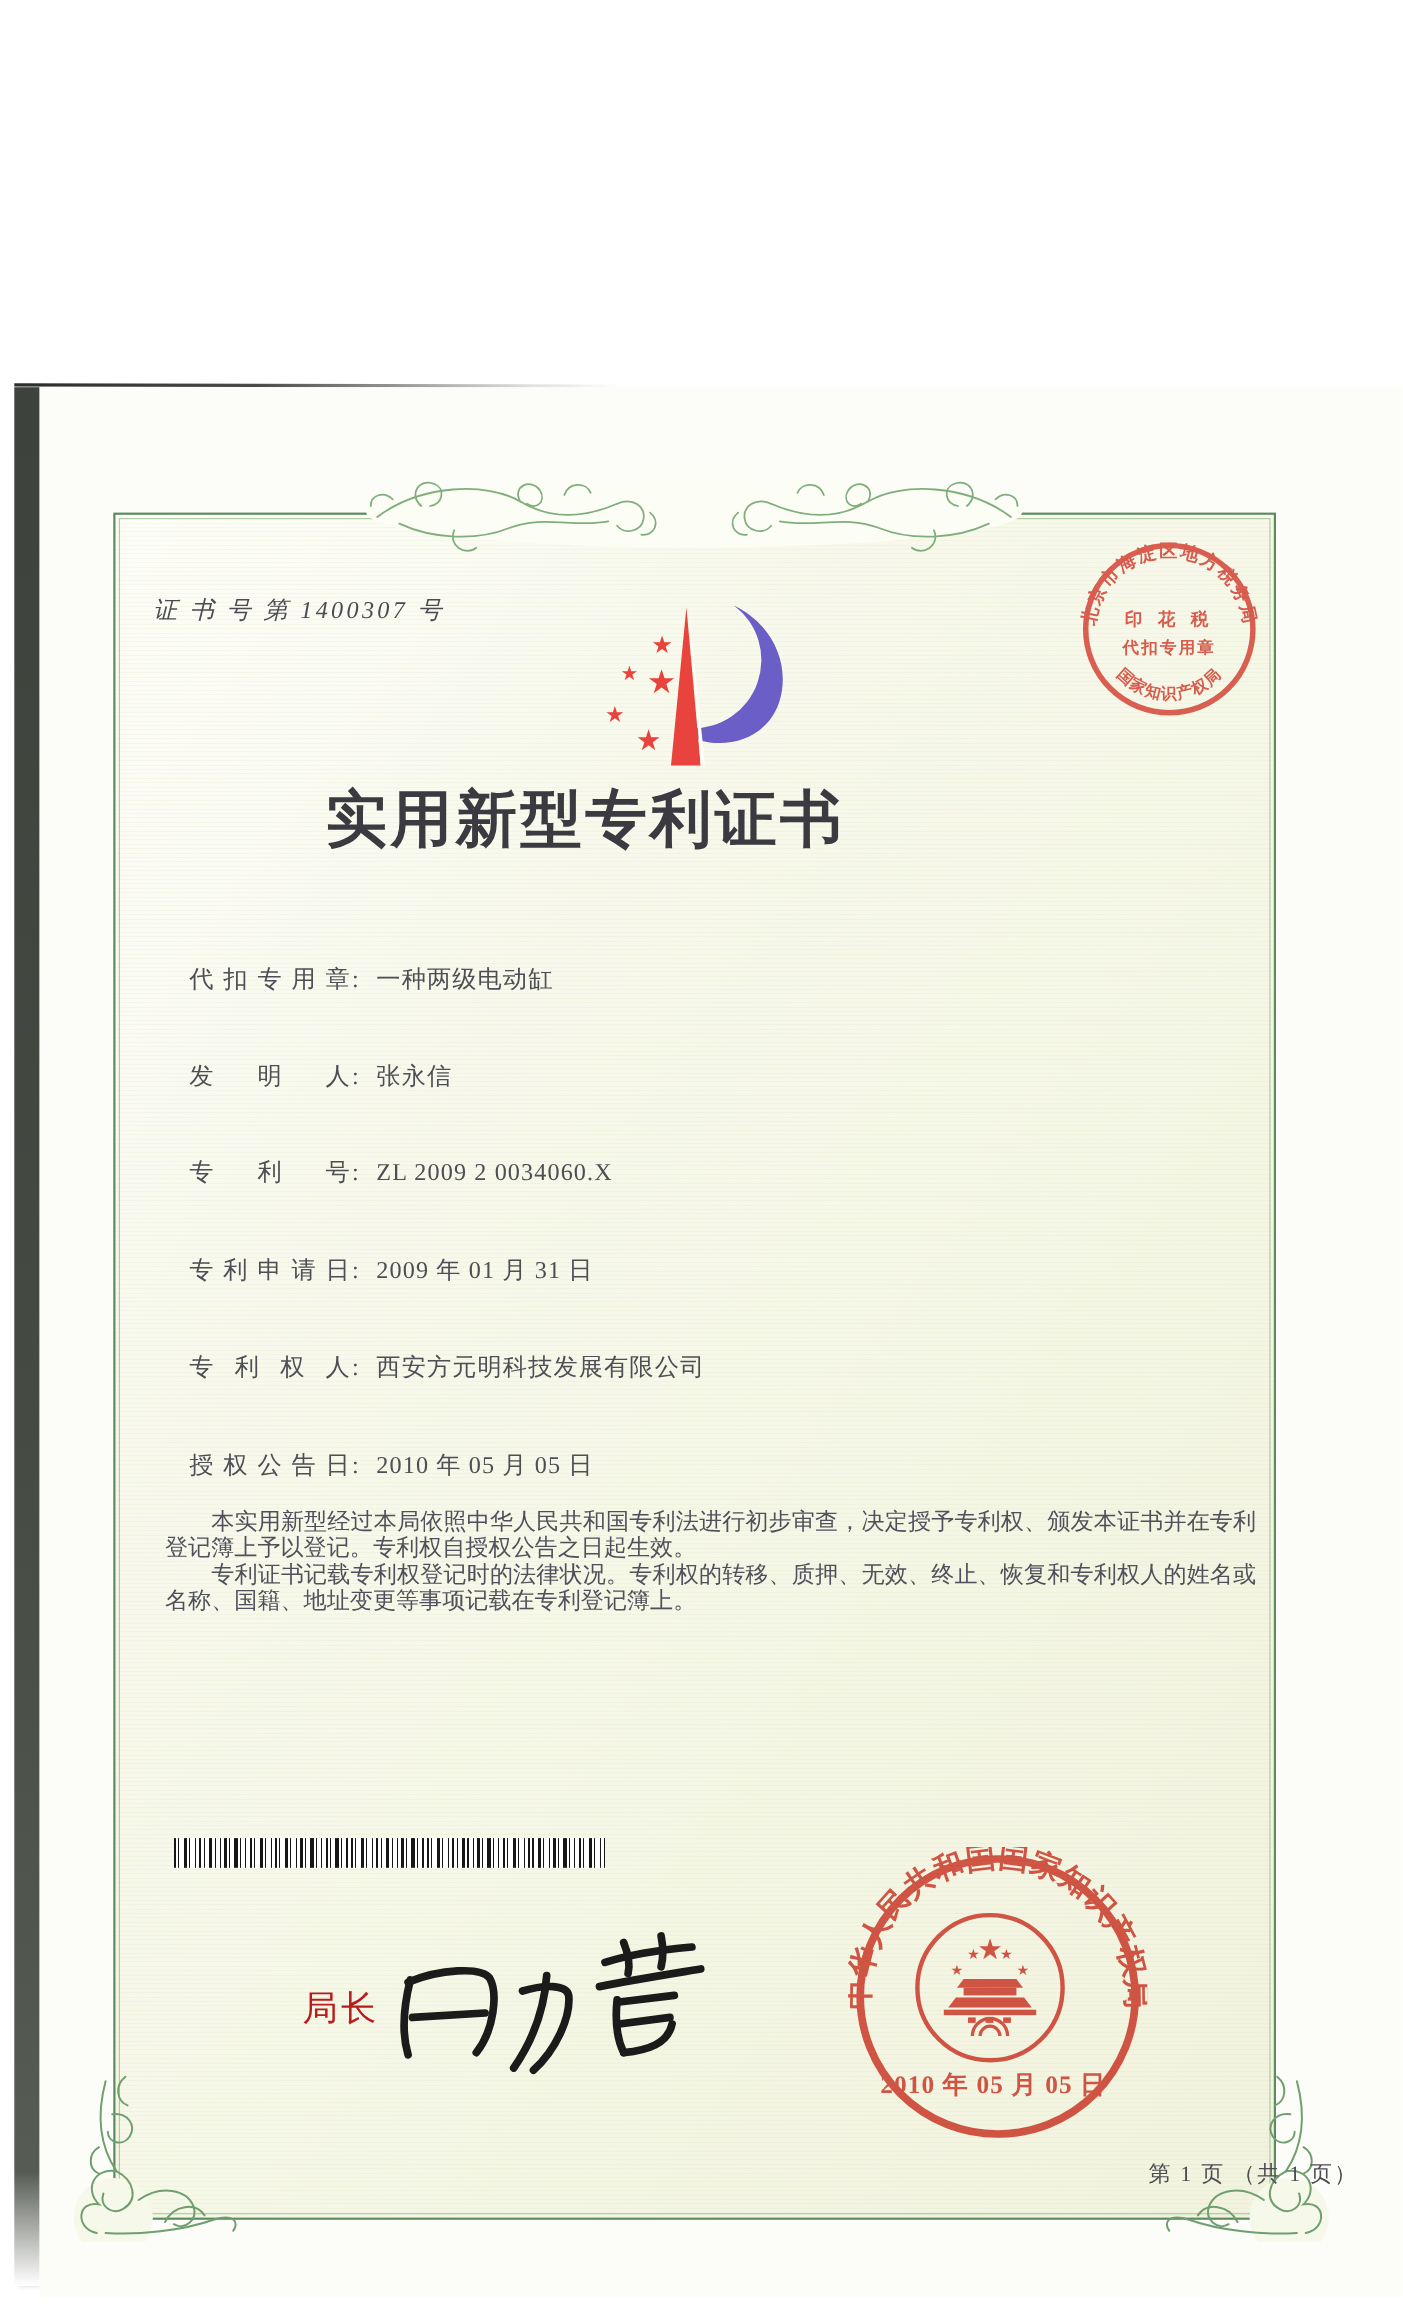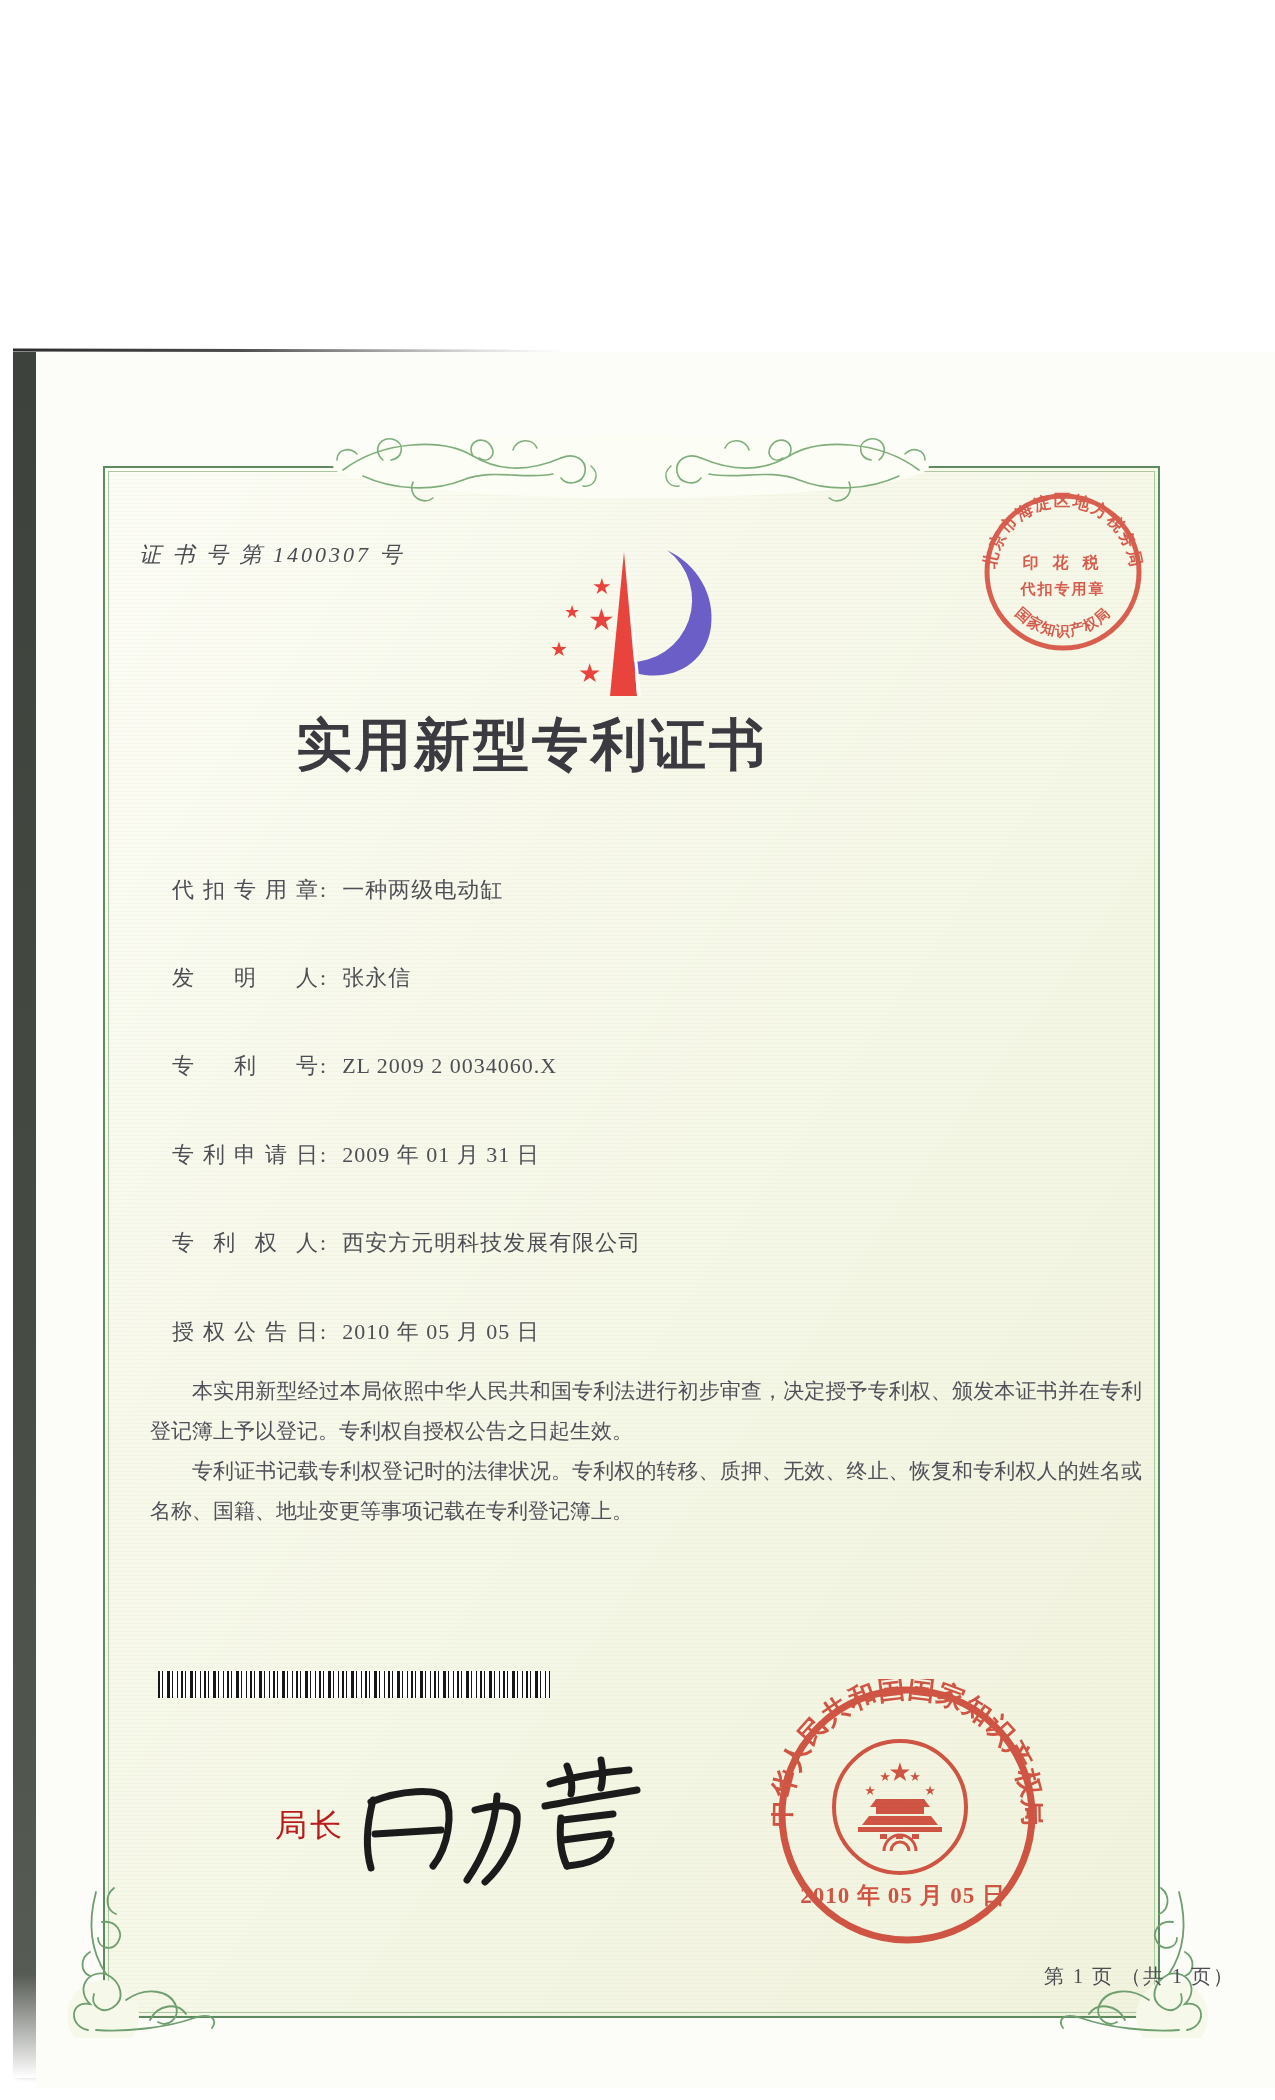--- a/index.html
+++ b/index.html
@@ -57,21 +57,21 @@
     position:absolute;left:0;top:708px;width:1064px;text-align:center;
     font-size:56px;font-weight:700;letter-spacing:3px;color:#3a3a40;
   }
   .frow{position:absolute;left:172px;font-size:22px;color:#4e4e55;white-space:nowrap;}
   .frow .flabel{display:inline-block;width:146px;text-align:justify;text-align-last:justify;}
   .frow .fcolon{margin-left:2px;}
   .frow .fvalue{margin-left:16px;letter-spacing:1px;}
   .r0{top:875px}.r1{top:963px}.r2{top:1051px}.r3{top:1140px}.r4{top:1228px}.r5{top:1317px}
   .body-text{
     position:absolute;left:150px;top:1371px;width:992px;
-    font-size:21px;line-height:40px;color:#50505a;text-align:justify;
+    font-size:21px;line-height:24px;color:#50505a;text-align:justify;
   }
   .body-text p{margin:0;text-indent:2em;}
   .barcode{
     position:absolute;left:158px;top:1671px;width:392px;height:27px;
     background:repeating-linear-gradient(90deg,
       #161616 0 2px,#fff 2px 4px,#161616 4px 5px,#fff 5px 9px,
       #161616 9px 12px,#fff 12px 14px,#161616 14px 15px,#fff 15px 19px,
       #161616 19px 20px,#fff 20px 23px);
   }
   .signer-label{

